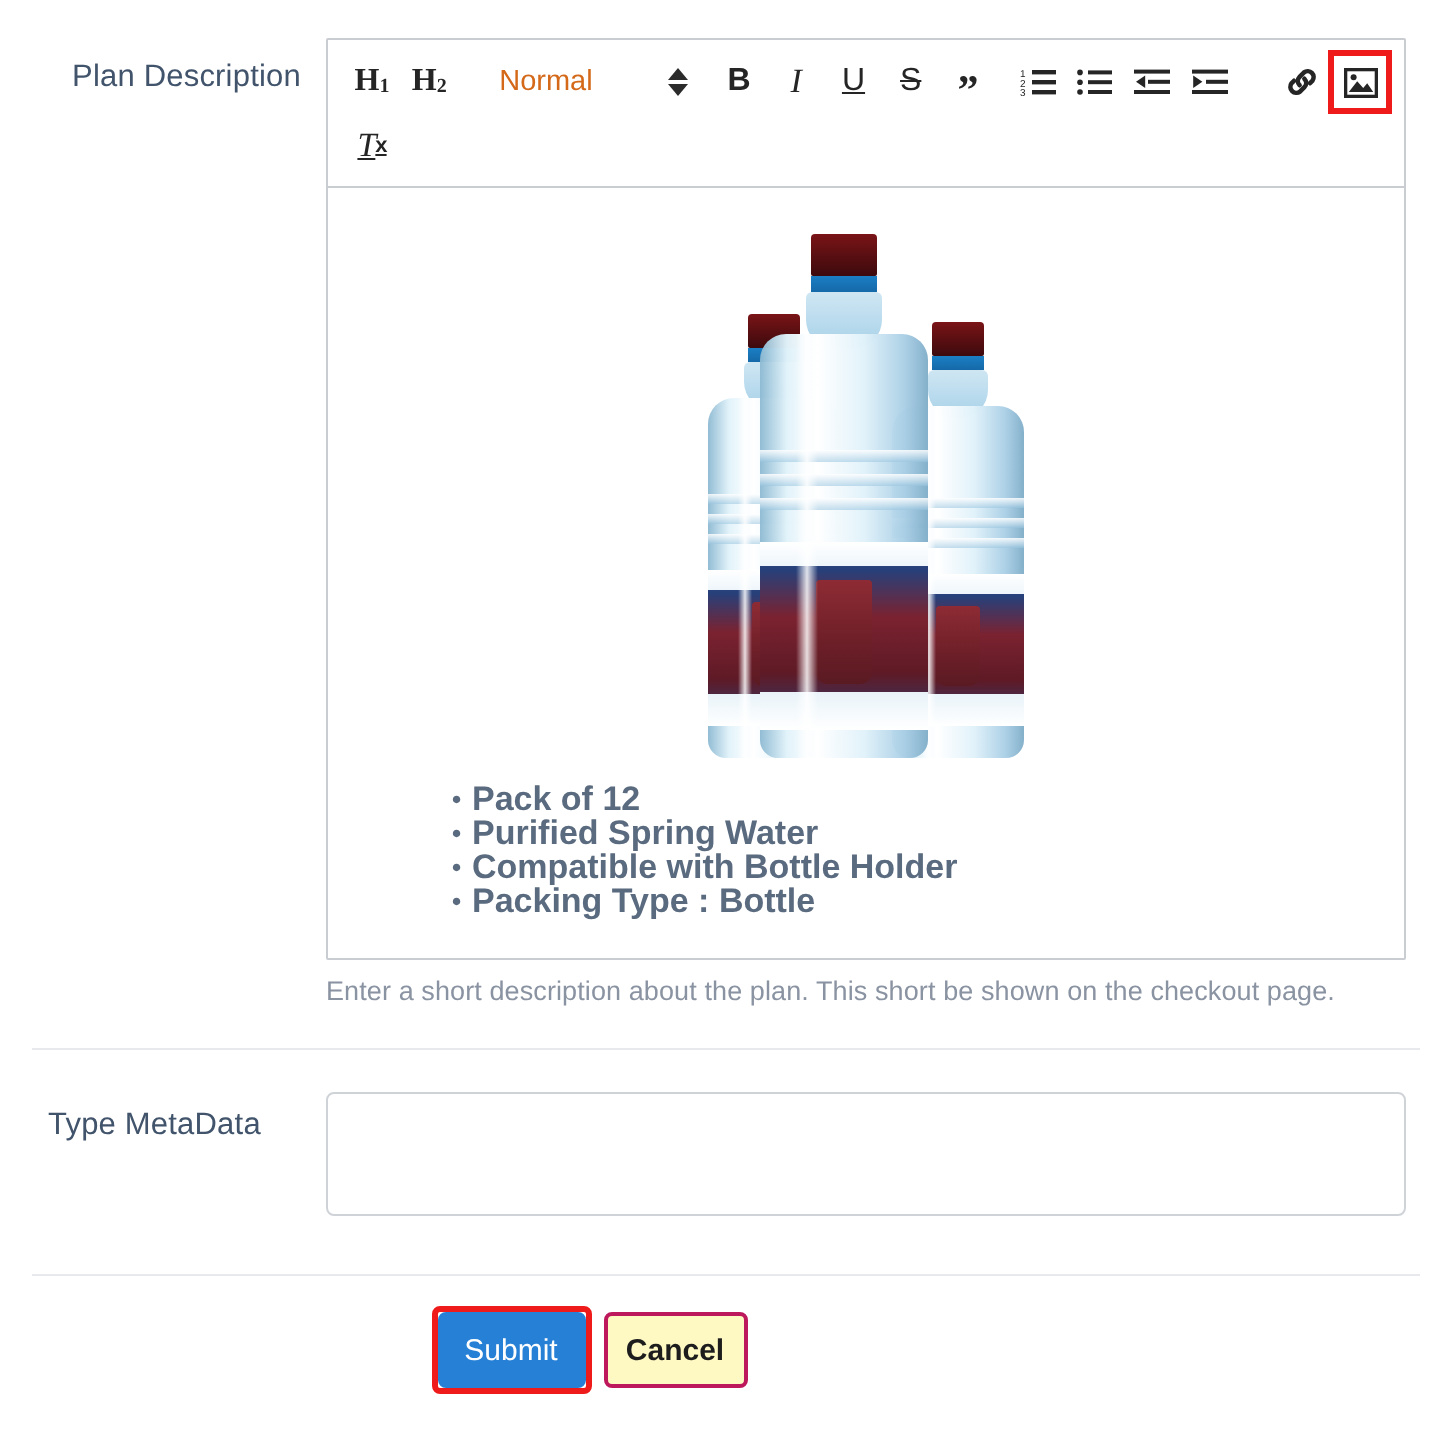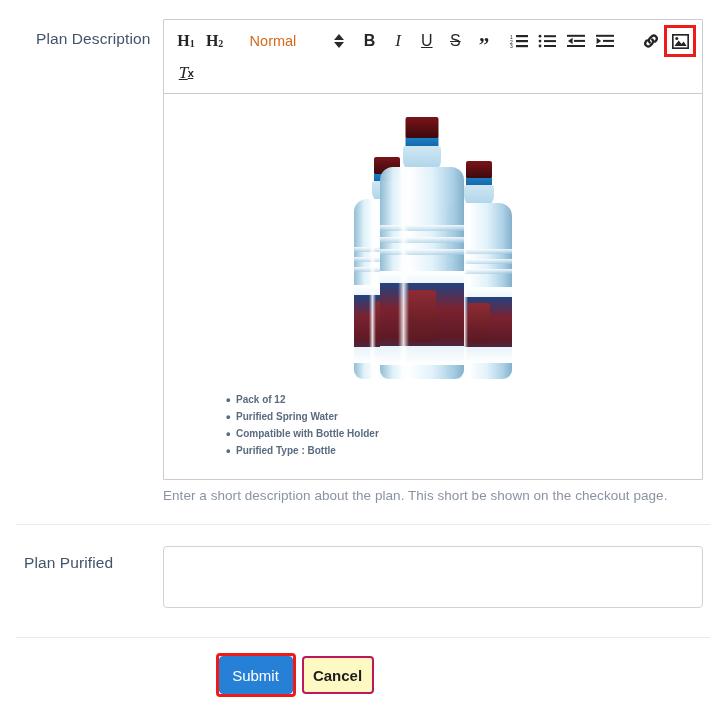--- a/index.html
+++ b/index.html
@@ -171,21 +171,21 @@
   }
 
   .desc-list {
     margin: 12px 0 0 0;
     padding-left: 0;
     list-style: none;
   }
   .desc-list li {
     color: #5a6b80;
     font-weight: 700;
-    font-size: 10px;
+    font-size: 17px;
     line-height: 17px;
     padding-left: 58px;
     position: relative;
   }
   .desc-list li::before {
     content: "\2022";
     position: absolute;
     left: 48px;
     font-size: 13px;
     line-height: 17px;
@@ -543,37 +543,37 @@
                 </div>
               </div>
 
             </div>
           </div>
 
           <ul class="desc-list">
             <li>Pack of 12</li>
             <li>Purified Spring Water</li>
             <li>Compatible with Bottle Holder</li>
-            <li>Purified Type : Bottle</li>
+            <li>Packing Type : Bottle</li>
           </ul>
 
         </div>
       </div>
 
       <div class="help-text">Enter a short description about the plan. This short be shown on the checkout page.</div>
 
     </div>
   </div>
 
   <div class="divider" id="divider-1"></div>
   <div class="divider" id="divider-2"></div>
 
   <div class="form-row" id="row-metadata">
     <div class="label-cell">
-      <div class="field-label">Plan Purified</div>
+      <div class="field-label">Type MetaData</div>
     </div>
     <div class="control-cell">
       <textarea class="metadata-input" placeholder="" style=""></textarea>
     </div>
   </div>
 
   <div id="actions">
     <span class="btn-primary-wrap">
       <button class="btn btn-primary">Submit</button>
     </span>

